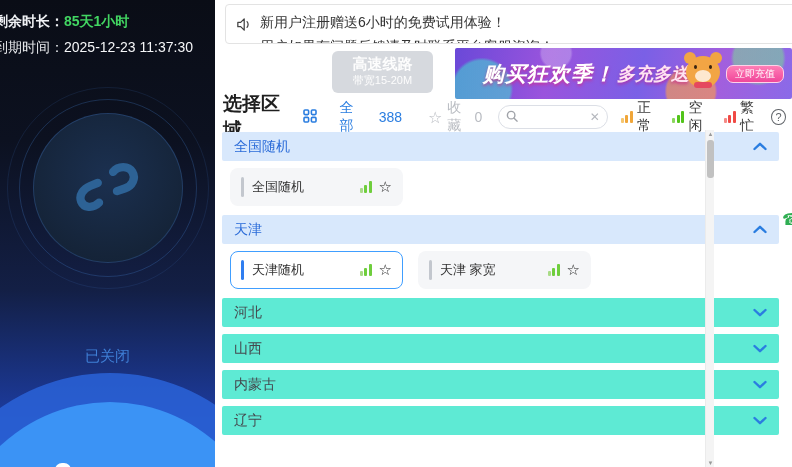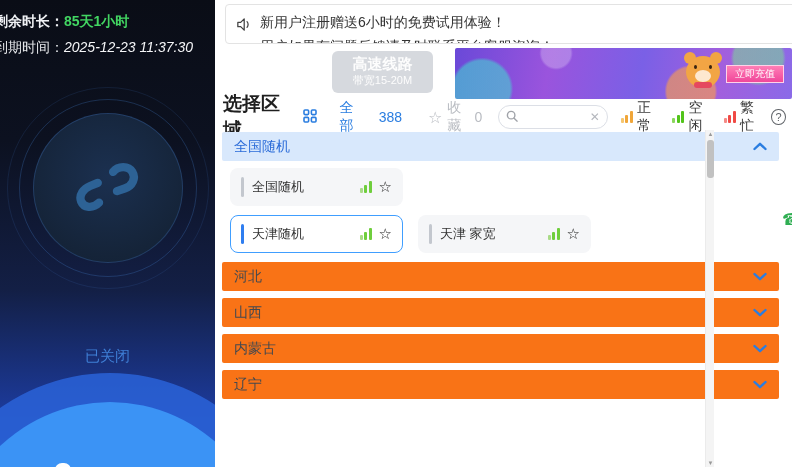--- a/index.html
+++ b/index.html
@@ -13,21 +13,21 @@
   .sidebar {
     position:absolute; left:0; top:0; width:215px; height:467px;
     background:linear-gradient(180deg,#0a0d16 0%,#0c1120 30%,#131f45 62%,#1c3a9a 88%,#2149b8 100%);
     overflow:hidden; color:#e8eaed;
   }
   .sb-top { position:absolute; left:-6px; top:8px; width:230px; font-size:14px; line-height:26px; white-space:nowrap; }
   .sb-row { display:flex; align-items:center; }
   .sb-label { color:#f0f2f5; font-weight:bold; }
   .sb-label2 { color:#e6e8eb; }
   .sb-green { color:#42d662; font-weight:bold; }
-  .sb-white { color:#f5f6f8;font-style:italic; }
+  .sb-white { color:#f5f6f8; }
   .conn-wrap { position:absolute; left:0; top:95px; width:215px; text-align:center; }
   .ring-outer {
     position:absolute; left:50%; top:93px; transform:translate(-50%,-50%);
     width:178px; height:178px; border-radius:50%;
     border:1px solid rgba(70,130,210,0.28);
   }
   .ring-outer2 {
     position:absolute; left:50%; top:93px; transform:translate(-50%,-50%);
     width:202px; height:202px; border-radius:50%;
     border:1px solid rgba(70,130,210,0.14);
@@ -100,21 +100,21 @@
   .bear { position:absolute; right:68px; top:4px; width:42px; height:42px; }
   .bear .head { position:absolute; left:4px; top:4px; width:34px; height:32px; border-radius:50%; background:#f2a544; }
   .bear .ear { position:absolute; width:12px; height:12px; border-radius:50%; background:#f2a544; top:0; }
   .bear .ear.l { left:2px; } .bear .ear.r { right:2px; }
   .bear .muzzle { position:absolute; left:13px; top:18px; width:16px; height:12px; border-radius:50%; background:#fde8cf; }
   .bear .eye { position:absolute; top:13px; width:3px; height:4px; border-radius:50%; background:#3a2410; }
   .bear .eye.l { left:12px; } .bear .eye.r { right:12px; }
   .bear .scarf { position:absolute; left:12px; top:30px; width:18px; height:6px; border-radius:3px; background:#e5485f; }
   .promo-cta {
     position:absolute; right:8px; top:17px; height:18px; padding:0 8px;
-    border-radius:0; border:1px solid #ffd1e8;
+    border-radius:7px; border:1px solid #ffd1e8;
     background:linear-gradient(180deg,#ff7eb6,#f0479a);
     color:#fff; font-size:10px; line-height:16px; cursor:pointer; white-space:nowrap;
   }
 
   
   .filter-row { position:absolute; left:8px; top:104px; width:569px; height:26px; display:flex; align-items:center; }
   .filter-title { font-size:19px; font-weight:bold; color:#1f1f1f; margin-right:12px; }
   .flt-all { display:flex; align-items:center; gap:22px; color:#2a7de0; font-size:14px; cursor:pointer; }
   .flt-fav { display:flex; align-items:center; gap:5px; color:#b9bcc2; font-size:14px; cursor:pointer; margin-left:26px; }
   .flt-fav .star { font-size:16px; }
@@ -140,21 +140,21 @@
     color:#2fae52; font-size:16px; font-weight:bold;
   }
 
   
   .region-list { position:absolute; left:7px; top:132px; width:557px; }
   .region-header {
     height:29px; border-radius:2px; display:flex; align-items:center;
     padding:0 12px; font-size:14px; cursor:pointer; margin-bottom:7px;
   }
   .region-header.expanded { background:#d8e8fc; color:#2a6bd8; }
-  .region-header.collapsed { background:#f97316; color:#45494f; }
+  .region-header.collapsed { background:#5eead4; color:#45494f; }
   .region-header.lighter { background:#f9fbfe; }
   .region-header .chev { margin-left:auto; display:flex; align-items:center; }
   .chev svg { display:block; }
   .card-row { display:flex; gap:15px; margin:2px 0 9px 8px; }
   .srv-card {
     width:173px; height:38px; background:#f5f6f8; border:1px solid transparent; border-radius:8px;
     display:flex; align-items:center; padding:0 10px 0 0; cursor:pointer;
   }
   .srv-card .bar { width:3px; height:20px; border-radius:2px; background:#c3c7ce; margin:0 8px 0 10px; }
   .srv-card.selected { background:#fff; border:1.5px solid #409eff; }
@@ -219,20 +219,22 @@
       <div class="announce-line">用户如果有问题反馈请及时联系平台客服咨询！</div>
     </div>
   </div>
 
   <div class="line-btn btn-high">
     <span class="t">高速线路</span>
     <span class="s">带宽15-20M</span>
   </div>
 
   <div class="promo">
+    <span class="promo-headline">购买狂欢季！</span>
+    <span class="promo-sub">多充多送</span>
     <span class="bear">
       <span class="ear l"></span>
         <span class="ear r"></span>
       <span class="head"></span>
       <span class="muzzle"></span>
       <span class="eye l"></span>
         <span class="eye r"></span>
       <span class="scarf"></span>
     </span>
     <span class="promo-cta">立即充值</span>
@@ -320,20 +322,28 @@
         <span class="sig">
           <i class="b1" style="background:#a9db87"></i>
             <i class="b2" style="background:#6fce3d"></i>
             <i class="b3" style="background:#6fce3d"></i>
         </span>
         <span class="star">☆</span>
       </div>
     </div>
 
 
+    <div class="region-header expanded">
+      <span>天津</span>
+      <span class="chev">
+        <svg width="14" height="9" viewBox="0 0 14 9" fill="none" stroke="#2a7de0" stroke-width="2.4" stroke-linecap="round" stroke-linejoin="round">
+            <path d="M1.5 7 L7 1.8 L12.5 7"></path>
+          </svg>
+      </span>
+    </div>
 
     <div class="card-row">
       <div class="srv-card selected">
         <span class="bar"></span>
         <span class="nm">天津随机</span>
         <span class="sig">
           <i class="b1" style="background:#a9db87"></i>
             <i class="b2" style="background:#6fce3d"></i>
             <i class="b3" style="background:#6fce3d"></i>
         </span>

